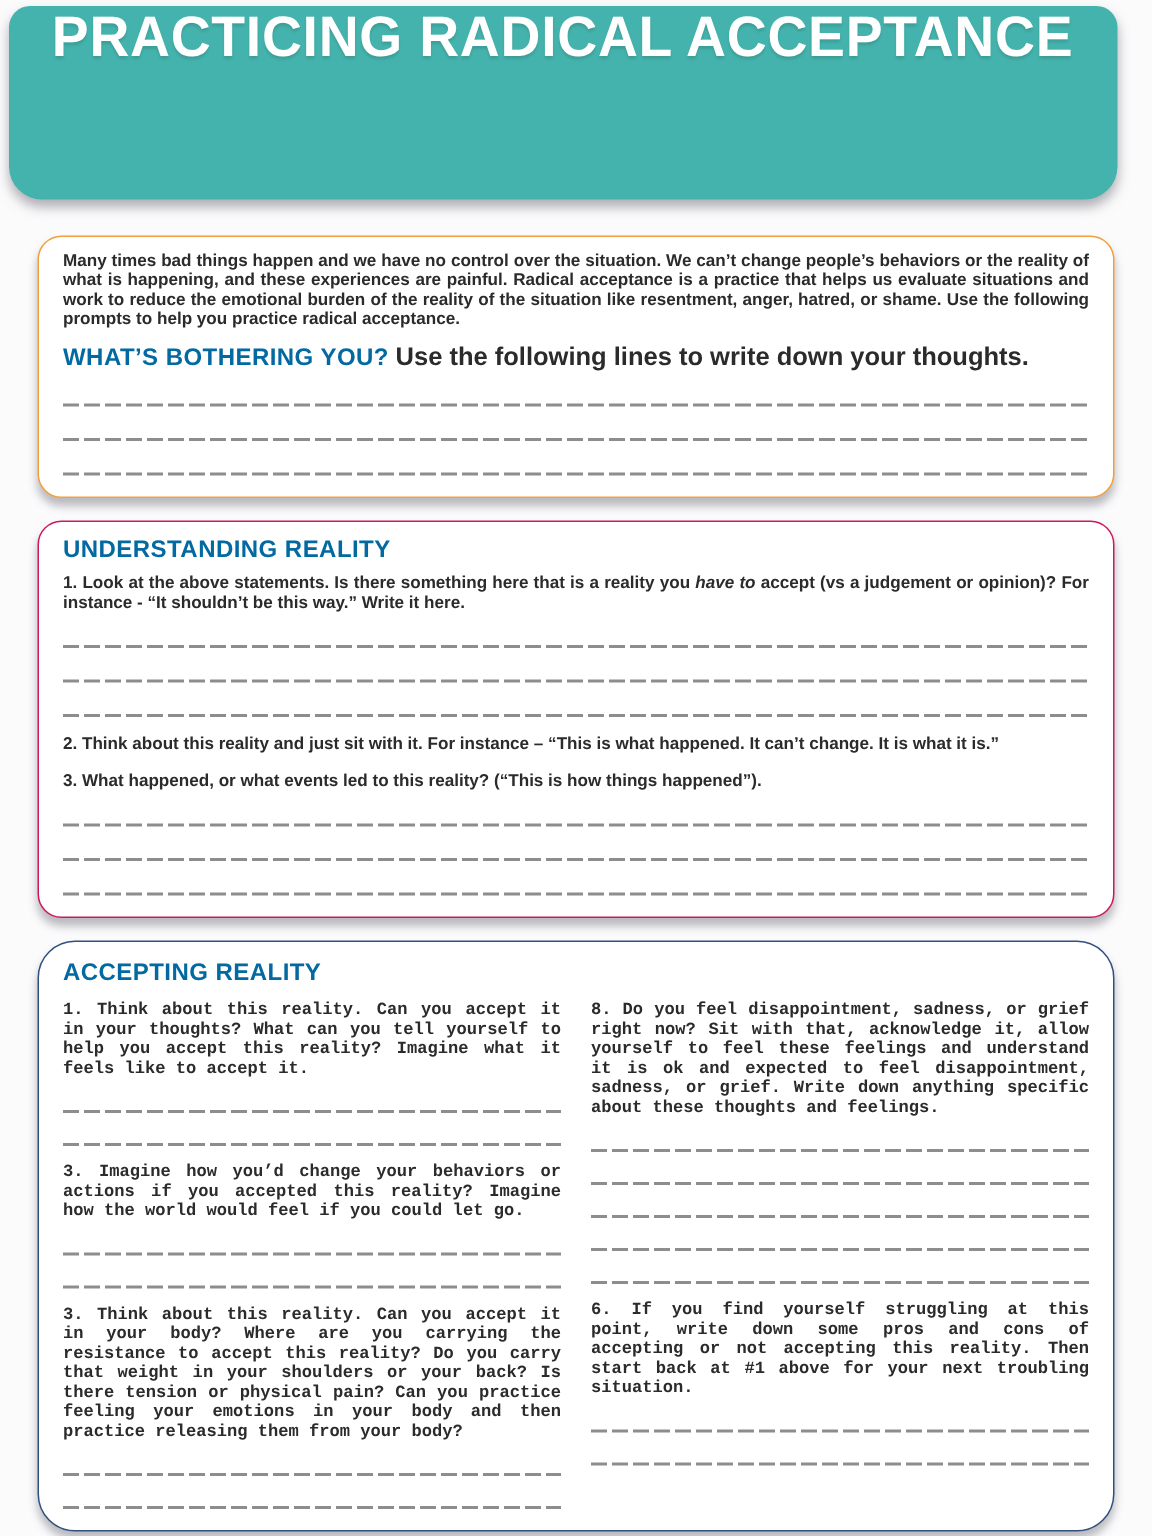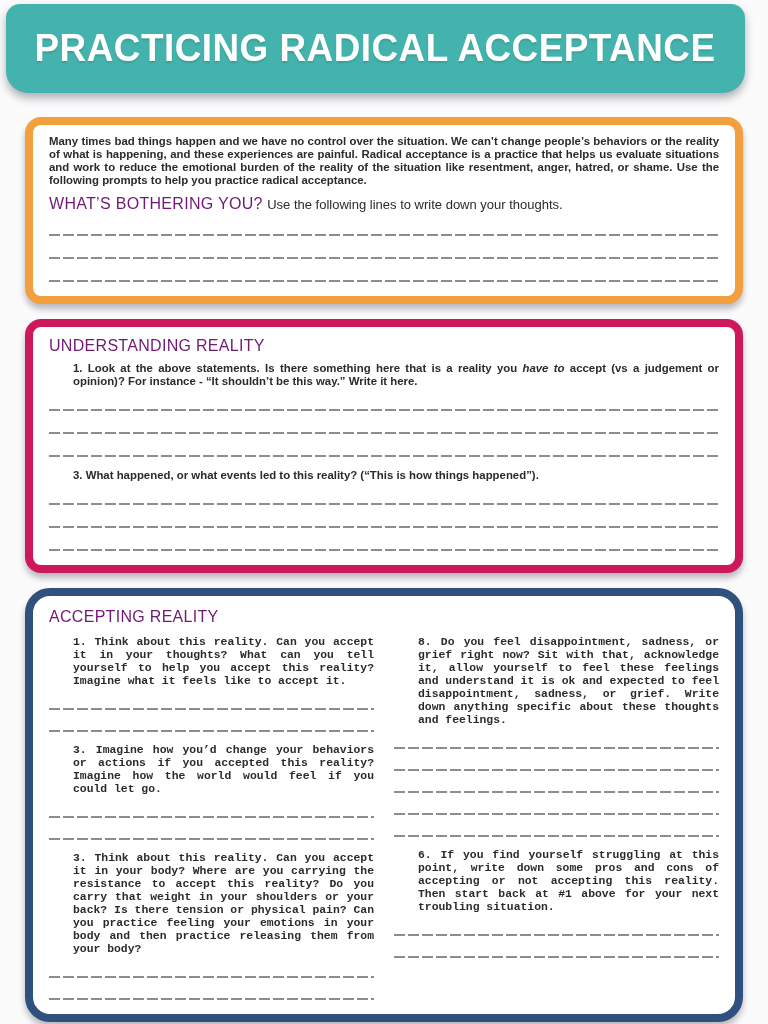--- a/index.html
+++ b/index.html
@@ -6,60 +6,60 @@
   html,body { background:#fbfbfc; }
   body {
     width:768px; min-height:1024px; margin:0 auto;
     font-family:"Liberation Sans", sans-serif;
     color:#2a2a2a;
   }
   .page { width:768px; position:relative; padding-bottom:18px; }
 
   
   .banner {
-    margin:4px 23px 0 6px; height:89px;
+    margin:4px 23px 0 6px; height:129px;
     background:#45B3AD;
     border-radius:14px 14px 22px 22px;
-    display:flex; align-items:center; justify-content:center;
+    display:flex; justify-content:center;
     box-shadow:0 5px 8px rgba(100,100,110,0.5);
   }
   .banner h1 {
     color:#ffffff; font-size:38px; font-weight:bold; letter-spacing:0.5px;
     transform:scaleX(0.97); white-space:nowrap;
     text-shadow:0 2px 2px rgba(0,0,0,0.12);
   }
 
   
   .box {
     margin:0 25px; background:#ffffff;
-    border-radius:16px; border:8px solid #0f766e;
+    border-radius:16px; border:1px solid #0f766e;
     box-shadow:0 5px 6px rgba(105,105,115,0.45);
     padding:10px 16px 14px 16px;
   }
   .box.orange { border-color:#F2A03D; margin-top:24px; }
   .box.pink   { border-color:#CE185C; margin-top:15px; }
   .box.blue   { border-color:#30507E; margin-top:15px; padding-top:12px;border-radius:25px; }
 
   .para {
     font-size:11.4px; line-height:1.14; font-weight:bold;
     text-align:justify; color:#2b2b2b;
   }
   .section-heading {
-    font-size:16px; font-weight:normal; letter-spacing:0.3px; color:#701a75;
+    font-size:16px; font-weight:bold; letter-spacing:0.3px; color:#0369a1;
     white-space:nowrap;
   }
   .heading-row { margin-top:8px; }
-  .heading-sub { font-size:13px; font-weight:normal; color:#2b2b2b; }
+  .heading-sub { font-size:17px; font-weight:bold; color:#2b2b2b; }
 
   .write-line {
     height:2px; margin-top:21px;
     background:repeating-linear-gradient(to right,#8d8d8d 0 11px, transparent 11px 14px);
   }
   .item { font-size:11.4px; line-height:1.14; font-weight:bold;
-          text-align:justify; color:#2b2b2b; margin-top:12px;margin-left:24px; }
+          text-align:justify; color:#2b2b2b; margin-top:12px; }
   .item:first-of-type { margin-top:7px; }
   .item .it { font-style:italic; }
 
   
   .cols { display:flex; gap:20px; margin-top:6px;font-family:Liberation Mono, monospace; }
   .col  { flex:1 1 0; min-width:0; }
   .col .item { margin-top:12px; }
   .col .item.first { margin-top:4px; }
   .col .write-line { margin-top:20px; }
 </style>
@@ -86,20 +86,21 @@
   </section>
 
   <section class="box pink">
     <div class="section-heading">UNDERSTANDING REALITY</div>
     <p class="item"><span>1. Look at the above statements. Is there something here that is a reality you </span><span class="it">have to</span><span> accept (vs a judgement or opinion)? For instance - “It shouldn’t be this way.” Write it here.</span></p>
     <div>
       <div class="write-line"></div>
       <div class="write-line"></div>
       <div class="write-line"></div>
     </div>
+    <p class="item">2. Think about this reality and just sit with it. For instance – “This is what happened. It can’t change. It is what it is.”</p>
     <p class="item">3. What happened, or what events led to this reality? (“This is how things happened”).</p>
     <div>
       <div class="write-line"></div>
       <div class="write-line"></div>
       <div class="write-line"></div>
     </div>
   </section>
 
   <section class="box blue">
     <div class="section-heading">ACCEPTING REALITY</div>

